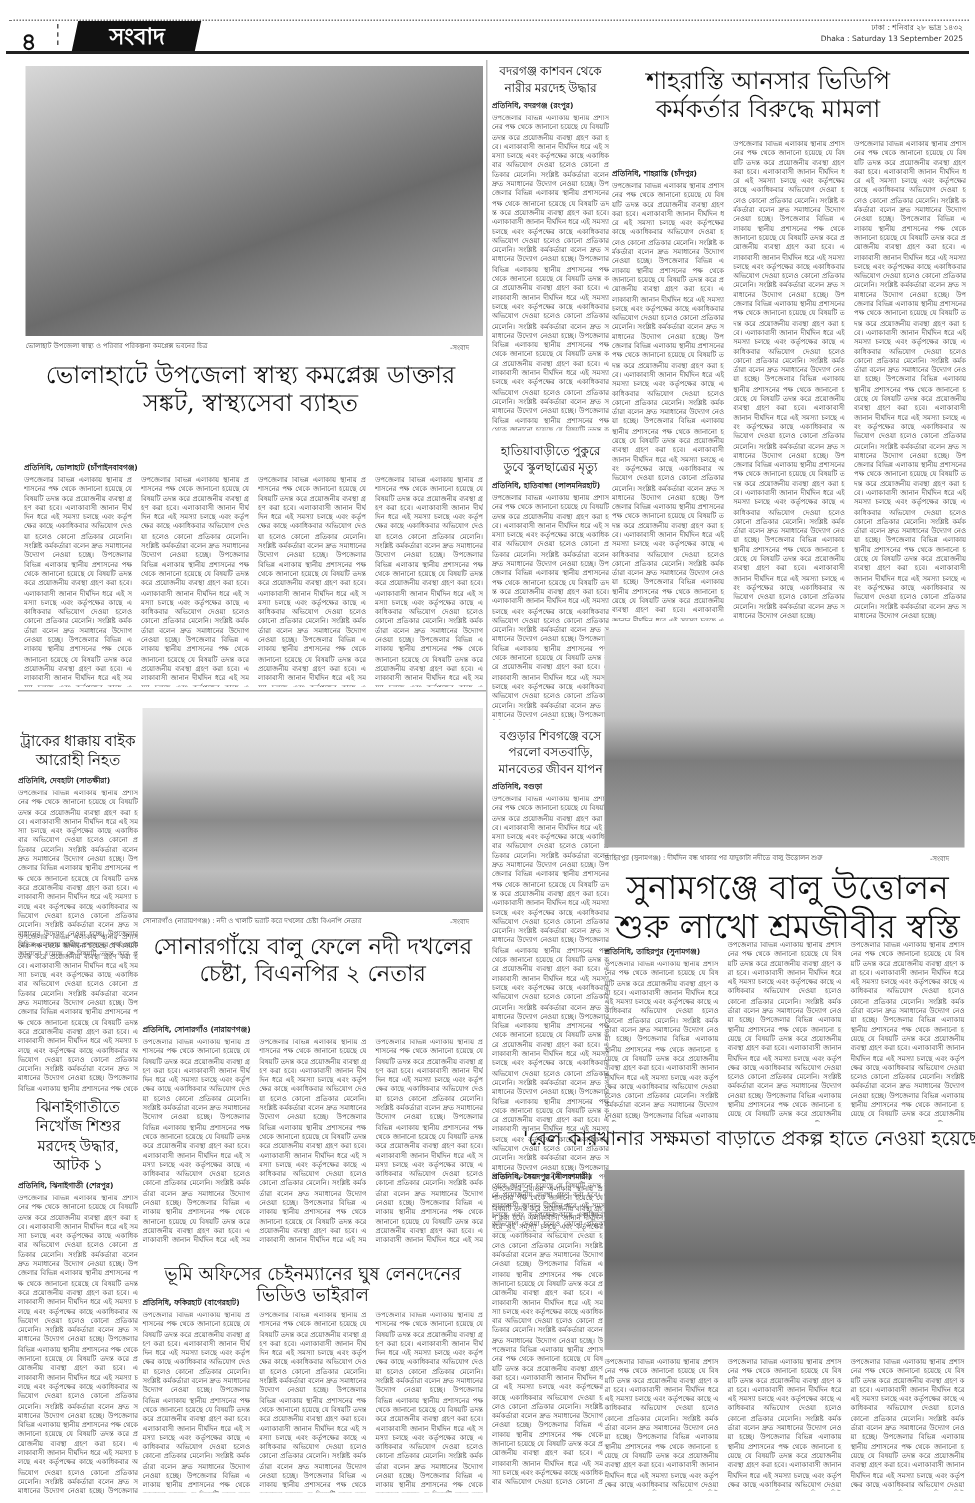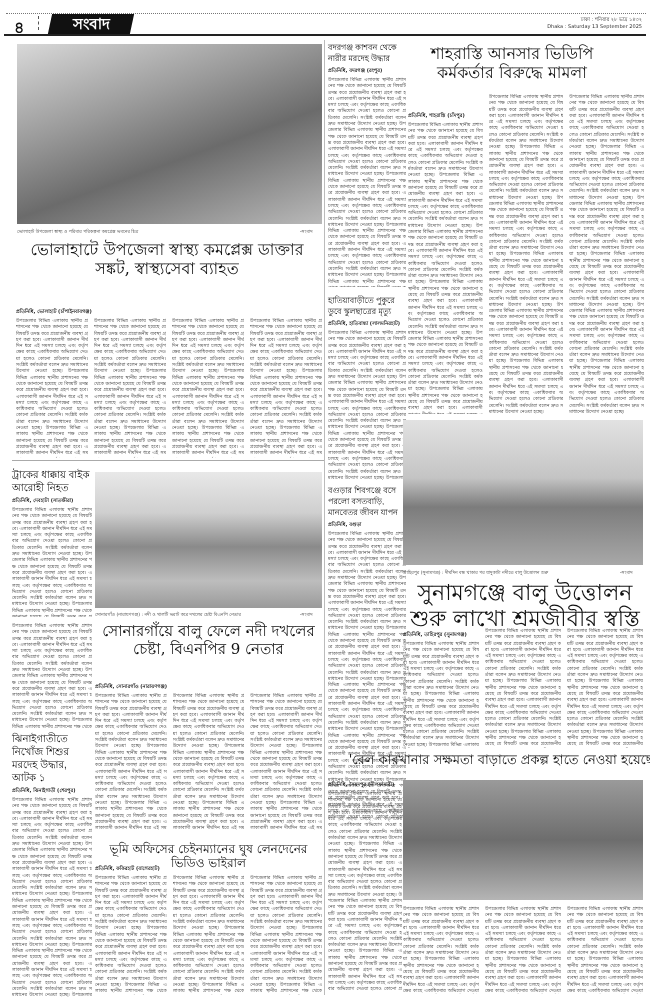--- a/index.html
+++ b/index.html
@@ -12,21 +12,21 @@
   .mast span{display:inline-block;transform:skewX(12deg)}
   .date{right:8px;top:16px;text-align:right;font-size:5px;line-height:7px;color:#333}
   .hrule{left:4px;right:4px;top:34px;border-top:2px solid #222}
   .photo{background:linear-gradient(160deg,#d8d8d8 0%,#9a9a9a 35%,#6b6b6b 60%,#b9b9b9 100%)}
   .photo2{background:linear-gradient(180deg,#e8e8e8 0%,#cfcfcf 30%,#8a8a8a 55%,#bdbdbd 80%,#9a9a9a 100%)}
   .photo3{background:linear-gradient(180deg,#e2e2e2 0%,#c4c4c4 40%,#7c7c7c 60%,#a8a8a8 100%)}
   .photo4{background:linear-gradient(180deg,#9a9a9a 0%,#6d6d6d 50%,#b5b5b5 100%)}
   .cap{font-size:4.5px;color:#444;line-height:6px}
   .credit{font-size:4.5px;color:#444}
   .hl{font-family:"DejaVu Serif",serif;text-align:center;color:#111;line-height:1.2}
-  .side-hl{font-family:Liberation Sans, sans-serif;text-align:left;font-size:10px;line-height:13px}
+  .side-hl{font-family:Liberation Serif, serif;text-align:center;font-size:10px;line-height:13px}
   .byline{font-size:5px;font-weight:bold;color:#222;margin:3px 0 2px}
   .body{font-size:4.6px;line-height:6.3px;color:#333;text-align:justify;overflow:hidden;word-break:break-all}
   .cols{display:flex;gap:6px}
   .cols .body{flex:1}
   .vline{border-left:1px solid #bbb}
   .hsep{border-top:1px solid #aaa}
 </style>
 </head>
 <body>
 
@@ -48,37 +48,37 @@
   <div class="byline">প্রতিনিধি, ভোলাহাট (চাঁপাইনবাবগঞ্জ)</div>
   <div class="cols" style="height:140px">
     <div class="body filler">উপজেলার বিভিন্ন এলাকায় স্থানীয় প্রশাসনের পক্ষ থেকে জানানো হয়েছে যে বিষয়টি তদন্ত করে প্রয়োজনীয় ব্যবস্থা গ্রহণ করা হবে। এলাকাবাসী জানান দীর্ঘদিন ধরে এই সমস্যা চলছে এবং কর্তৃপক্ষের কাছে একাধিকবার অভিযোগ দেওয়া হলেও কোনো প্রতিকার মেলেনি। সংশ্লিষ্ট কর্মকর্তারা বলেন দ্রুত সমাধানের উদ্যোগ নেওয়া হচ্ছে। উপজেলার বিভিন্ন এলাকায় স্থানীয় প্রশাসনের পক্ষ থেকে জানানো হয়েছে যে বিষয়টি তদন্ত করে প্রয়োজনীয় ব্যবস্থা গ্রহণ করা হবে। এলাকাবাসী জানান দীর্ঘদিন ধরে এই সমস্যা চলছে এবং কর্তৃপক্ষের কাছে একাধিকবার অভিযোগ দেওয়া হলেও কোনো প্রতিকার মেলেনি। সংশ্লিষ্ট কর্মকর্তারা বলেন দ্রুত সমাধানের উদ্যোগ নেওয়া হচ্ছে। উপজেলার বিভিন্ন এলাকায় স্থানীয় প্রশাসনের পক্ষ থেকে জানানো হয়েছে যে বিষয়টি তদন্ত করে প্রয়োজনীয় ব্যবস্থা গ্রহণ করা হবে। এলাকাবাসী জানান দীর্ঘদিন ধরে এই সমস্যা চলছে এবং কর্তৃপক্ষের কাছে একাধিকবার অভিযোগ দেওয়া হলেও কোনো প্রতিকার মেলেনি। সংশ্লিষ্ট কর্মকর্তারা বলেন দ্রুত সমাধানের উদ্যোগ নেওয়া হচ্ছে। উপজেলার বিভিন্ন এলাকায় স্থানীয় প্রশাসনের পক্ষ থেকে জানানো হয়েছে যে বিষয়টি তদন্ত করে প্রয়োজনীয় ব্যবস্থা গ্রহণ করা হবে। এলাকাবাসী জানান দীর্ঘদিন ধরে এই সমস্যা চলছে এবং কর্তৃপক্ষের কাছে একাধিকবার অভিযোগ দেওয়া হলেও কোনো প্রতিকার মেলেনি। সংশ্লিষ্ট কর্মকর্তারা বলেন দ্রুত সমাধানের উদ্যোগ নেওয়া হচ্ছে। উপজেলার বিভিন্ন এলাকায় স্থানীয় প্রশাসনের পক্ষ থেকে জানানো হয়েছে যে বিষয়টি তদন্ত করে প্রয়োজনীয় ব্যবস্থা গ্রহণ করা হবে। এলাকাবাসী জানান দীর্ঘদিন ধরে এই সমস্যা চলছে এবং কর্তৃপক্ষের কাছে একাধিকবার অভিযোগ দেওয়া হলেও কোনো প্রতিকার মেলেনি। সংশ্লিষ্ট কর্মকর্তারা বলেন দ্রুত সমাধানের উদ্যোগ নেওয়া হচ্ছে। উপজেলার বিভিন্ন এলাকায় স্থানীয় প্রশাসনের পক্ষ থেকে জানানো হয়েছে যে বিষয়টি তদন্ত করে প্রয়োজনীয় ব্যবস্থা গ্রহণ করা হবে। এলাকাবাসী জানান দীর্ঘদিন ধরে এই সমস্যা চলছে এবং কর্তৃপক্ষের কাছে একাধিকবার অভিযোগ দেওয়া হলেও কোনো প্রতিকার মেলেনি। সংশ্লিষ্ট কর্মকর্তারা বলেন দ্রুত সমাধানের উদ্যোগ নেওয়া হচ্ছে। </div>
     <div class="body filler">উপজেলার বিভিন্ন এলাকায় স্থানীয় প্রশাসনের পক্ষ থেকে জানানো হয়েছে যে বিষয়টি তদন্ত করে প্রয়োজনীয় ব্যবস্থা গ্রহণ করা হবে। এলাকাবাসী জানান দীর্ঘদিন ধরে এই সমস্যা চলছে এবং কর্তৃপক্ষের কাছে একাধিকবার অভিযোগ দেওয়া হলেও কোনো প্রতিকার মেলেনি। সংশ্লিষ্ট কর্মকর্তারা বলেন দ্রুত সমাধানের উদ্যোগ নেওয়া হচ্ছে। উপজেলার বিভিন্ন এলাকায় স্থানীয় প্রশাসনের পক্ষ থেকে জানানো হয়েছে যে বিষয়টি তদন্ত করে প্রয়োজনীয় ব্যবস্থা গ্রহণ করা হবে। এলাকাবাসী জানান দীর্ঘদিন ধরে এই সমস্যা চলছে এবং কর্তৃপক্ষের কাছে একাধিকবার অভিযোগ দেওয়া হলেও কোনো প্রতিকার মেলেনি। সংশ্লিষ্ট কর্মকর্তারা বলেন দ্রুত সমাধানের উদ্যোগ নেওয়া হচ্ছে। উপজেলার বিভিন্ন এলাকায় স্থানীয় প্রশাসনের পক্ষ থেকে জানানো হয়েছে যে বিষয়টি তদন্ত করে প্রয়োজনীয় ব্যবস্থা গ্রহণ করা হবে। এলাকাবাসী জানান দীর্ঘদিন ধরে এই সমস্যা চলছে এবং কর্তৃপক্ষের কাছে একাধিকবার অভিযোগ দেওয়া হলেও কোনো প্রতিকার মেলেনি। সংশ্লিষ্ট কর্মকর্তারা বলেন দ্রুত সমাধানের উদ্যোগ নেওয়া হচ্ছে। উপজেলার বিভিন্ন এলাকায় স্থানীয় প্রশাসনের পক্ষ থেকে জানানো হয়েছে যে বিষয়টি তদন্ত করে প্রয়োজনীয় ব্যবস্থা গ্রহণ করা হবে। এলাকাবাসী জানান দীর্ঘদিন ধরে এই সমস্যা চলছে এবং কর্তৃপক্ষের কাছে একাধিকবার অভিযোগ দেওয়া হলেও কোনো প্রতিকার মেলেনি। সংশ্লিষ্ট কর্মকর্তারা বলেন দ্রুত সমাধানের উদ্যোগ নেওয়া হচ্ছে। উপজেলার বিভিন্ন এলাকায় স্থানীয় প্রশাসনের পক্ষ থেকে জানানো হয়েছে যে বিষয়টি তদন্ত করে প্রয়োজনীয় ব্যবস্থা গ্রহণ করা হবে। এলাকাবাসী জানান দীর্ঘদিন ধরে এই সমস্যা চলছে এবং কর্তৃপক্ষের কাছে একাধিকবার অভিযোগ দেওয়া হলেও কোনো প্রতিকার মেলেনি। সংশ্লিষ্ট কর্মকর্তারা বলেন দ্রুত সমাধানের উদ্যোগ নেওয়া হচ্ছে। উপজেলার বিভিন্ন এলাকায় স্থানীয় প্রশাসনের পক্ষ থেকে জানানো হয়েছে যে বিষয়টি তদন্ত করে প্রয়োজনীয় ব্যবস্থা গ্রহণ করা হবে। এলাকাবাসী জানান দীর্ঘদিন ধরে এই সমস্যা চলছে এবং কর্তৃপক্ষের কাছে একাধিকবার অভিযোগ দেওয়া হলেও কোনো প্রতিকার মেলেনি। সংশ্লিষ্ট কর্মকর্তারা বলেন দ্রুত সমাধানের উদ্যোগ নেওয়া হচ্ছে। </div>
     <div class="body filler">উপজেলার বিভিন্ন এলাকায় স্থানীয় প্রশাসনের পক্ষ থেকে জানানো হয়েছে যে বিষয়টি তদন্ত করে প্রয়োজনীয় ব্যবস্থা গ্রহণ করা হবে। এলাকাবাসী জানান দীর্ঘদিন ধরে এই সমস্যা চলছে এবং কর্তৃপক্ষের কাছে একাধিকবার অভিযোগ দেওয়া হলেও কোনো প্রতিকার মেলেনি। সংশ্লিষ্ট কর্মকর্তারা বলেন দ্রুত সমাধানের উদ্যোগ নেওয়া হচ্ছে। উপজেলার বিভিন্ন এলাকায় স্থানীয় প্রশাসনের পক্ষ থেকে জানানো হয়েছে যে বিষয়টি তদন্ত করে প্রয়োজনীয় ব্যবস্থা গ্রহণ করা হবে। এলাকাবাসী জানান দীর্ঘদিন ধরে এই সমস্যা চলছে এবং কর্তৃপক্ষের কাছে একাধিকবার অভিযোগ দেওয়া হলেও কোনো প্রতিকার মেলেনি। সংশ্লিষ্ট কর্মকর্তারা বলেন দ্রুত সমাধানের উদ্যোগ নেওয়া হচ্ছে। উপজেলার বিভিন্ন এলাকায় স্থানীয় প্রশাসনের পক্ষ থেকে জানানো হয়েছে যে বিষয়টি তদন্ত করে প্রয়োজনীয় ব্যবস্থা গ্রহণ করা হবে। এলাকাবাসী জানান দীর্ঘদিন ধরে এই সমস্যা চলছে এবং কর্তৃপক্ষের কাছে একাধিকবার অভিযোগ দেওয়া হলেও কোনো প্রতিকার মেলেনি। সংশ্লিষ্ট কর্মকর্তারা বলেন দ্রুত সমাধানের উদ্যোগ নেওয়া হচ্ছে। উপজেলার বিভিন্ন এলাকায় স্থানীয় প্রশাসনের পক্ষ থেকে জানানো হয়েছে যে বিষয়টি তদন্ত করে প্রয়োজনীয় ব্যবস্থা গ্রহণ করা হবে। এলাকাবাসী জানান দীর্ঘদিন ধরে এই সমস্যা চলছে এবং কর্তৃপক্ষের কাছে একাধিকবার অভিযোগ দেওয়া হলেও কোনো প্রতিকার মেলেনি। সংশ্লিষ্ট কর্মকর্তারা বলেন দ্রুত সমাধানের উদ্যোগ নেওয়া হচ্ছে। উপজেলার বিভিন্ন এলাকায় স্থানীয় প্রশাসনের পক্ষ থেকে জানানো হয়েছে যে বিষয়টি তদন্ত করে প্রয়োজনীয় ব্যবস্থা গ্রহণ করা হবে। এলাকাবাসী জানান দীর্ঘদিন ধরে এই সমস্যা চলছে এবং কর্তৃপক্ষের কাছে একাধিকবার অভিযোগ দেওয়া হলেও কোনো প্রতিকার মেলেনি। সংশ্লিষ্ট কর্মকর্তারা বলেন দ্রুত সমাধানের উদ্যোগ নেওয়া হচ্ছে। উপজেলার বিভিন্ন এলাকায় স্থানীয় প্রশাসনের পক্ষ থেকে জানানো হয়েছে যে বিষয়টি তদন্ত করে প্রয়োজনীয় ব্যবস্থা গ্রহণ করা হবে। এলাকাবাসী জানান দীর্ঘদিন ধরে এই সমস্যা চলছে এবং কর্তৃপক্ষের কাছে একাধিকবার অভিযোগ দেওয়া হলেও কোনো প্রতিকার মেলেনি। সংশ্লিষ্ট কর্মকর্তারা বলেন দ্রুত সমাধানের উদ্যোগ নেওয়া হচ্ছে। </div>
     <div class="body filler">উপজেলার বিভিন্ন এলাকায় স্থানীয় প্রশাসনের পক্ষ থেকে জানানো হয়েছে যে বিষয়টি তদন্ত করে প্রয়োজনীয় ব্যবস্থা গ্রহণ করা হবে। এলাকাবাসী জানান দীর্ঘদিন ধরে এই সমস্যা চলছে এবং কর্তৃপক্ষের কাছে একাধিকবার অভিযোগ দেওয়া হলেও কোনো প্রতিকার মেলেনি। সংশ্লিষ্ট কর্মকর্তারা বলেন দ্রুত সমাধানের উদ্যোগ নেওয়া হচ্ছে। উপজেলার বিভিন্ন এলাকায় স্থানীয় প্রশাসনের পক্ষ থেকে জানানো হয়েছে যে বিষয়টি তদন্ত করে প্রয়োজনীয় ব্যবস্থা গ্রহণ করা হবে। এলাকাবাসী জানান দীর্ঘদিন ধরে এই সমস্যা চলছে এবং কর্তৃপক্ষের কাছে একাধিকবার অভিযোগ দেওয়া হলেও কোনো প্রতিকার মেলেনি। সংশ্লিষ্ট কর্মকর্তারা বলেন দ্রুত সমাধানের উদ্যোগ নেওয়া হচ্ছে। উপজেলার বিভিন্ন এলাকায় স্থানীয় প্রশাসনের পক্ষ থেকে জানানো হয়েছে যে বিষয়টি তদন্ত করে প্রয়োজনীয় ব্যবস্থা গ্রহণ করা হবে। এলাকাবাসী জানান দীর্ঘদিন ধরে এই সমস্যা চলছে এবং কর্তৃপক্ষের কাছে একাধিকবার অভিযোগ দেওয়া হলেও কোনো প্রতিকার মেলেনি। সংশ্লিষ্ট কর্মকর্তারা বলেন দ্রুত সমাধানের উদ্যোগ নেওয়া হচ্ছে। উপজেলার বিভিন্ন এলাকায় স্থানীয় প্রশাসনের পক্ষ থেকে জানানো হয়েছে যে বিষয়টি তদন্ত করে প্রয়োজনীয় ব্যবস্থা গ্রহণ করা হবে। এলাকাবাসী জানান দীর্ঘদিন ধরে এই সমস্যা চলছে এবং কর্তৃপক্ষের কাছে একাধিকবার অভিযোগ দেওয়া হলেও কোনো প্রতিকার মেলেনি। সংশ্লিষ্ট কর্মকর্তারা বলেন দ্রুত সমাধানের উদ্যোগ নেওয়া হচ্ছে। উপজেলার বিভিন্ন এলাকায় স্থানীয় প্রশাসনের পক্ষ থেকে জানানো হয়েছে যে বিষয়টি তদন্ত করে প্রয়োজনীয় ব্যবস্থা গ্রহণ করা হবে। এলাকাবাসী জানান দীর্ঘদিন ধরে এই সমস্যা চলছে এবং কর্তৃপক্ষের কাছে একাধিকবার অভিযোগ দেওয়া হলেও কোনো প্রতিকার মেলেনি। সংশ্লিষ্ট কর্মকর্তারা বলেন দ্রুত সমাধানের উদ্যোগ নেওয়া হচ্ছে। উপজেলার বিভিন্ন এলাকায় স্থানীয় প্রশাসনের পক্ষ থেকে জানানো হয়েছে যে বিষয়টি তদন্ত করে প্রয়োজনীয় ব্যবস্থা গ্রহণ করা হবে। এলাকাবাসী জানান দীর্ঘদিন ধরে এই সমস্যা চলছে এবং কর্তৃপক্ষের কাছে একাধিকবার অভিযোগ দেওয়া হলেও কোনো প্রতিকার মেলেনি। সংশ্লিষ্ট কর্মকর্তারা বলেন দ্রুত সমাধানের উদ্যোগ নেওয়া হচ্ছে। </div>
   </div>
 </div>
 <div class="abs hsep" style="left:12px;top:460px;width:312px"></div>
 
-<div class="abs" style="left:12px;top:468px;width:80px;height:155px">
+<div class="abs" style="left:12px;top:488px;width:80px;height:155px">
   <div class="side-hl">ট্রাকের ধাক্কায় বাইক আরোহী নিহত</div>
   <div class="byline">প্রতিনিধি, দেবহাটা (সাতক্ষীরা)</div>
   <div class="body filler" style="height:110px">উপজেলার বিভিন্ন এলাকায় স্থানীয় প্রশাসনের পক্ষ থেকে জানানো হয়েছে যে বিষয়টি তদন্ত করে প্রয়োজনীয় ব্যবস্থা গ্রহণ করা হবে। এলাকাবাসী জানান দীর্ঘদিন ধরে এই সমস্যা চলছে এবং কর্তৃপক্ষের কাছে একাধিকবার অভিযোগ দেওয়া হলেও কোনো প্রতিকার মেলেনি। সংশ্লিষ্ট কর্মকর্তারা বলেন দ্রুত সমাধানের উদ্যোগ নেওয়া হচ্ছে। উপজেলার বিভিন্ন এলাকায় স্থানীয় প্রশাসনের পক্ষ থেকে জানানো হয়েছে যে বিষয়টি তদন্ত করে প্রয়োজনীয় ব্যবস্থা গ্রহণ করা হবে। এলাকাবাসী জানান দীর্ঘদিন ধরে এই সমস্যা চলছে এবং কর্তৃপক্ষের কাছে একাধিকবার অভিযোগ দেওয়া হলেও কোনো প্রতিকার মেলেনি। সংশ্লিষ্ট কর্মকর্তারা বলেন দ্রুত সমাধানের উদ্যোগ নেওয়া হচ্ছে। উপজেলার বিভিন্ন এলাকায় স্থানীয় প্রশাসনের পক্ষ থেকে জানানো হয়েছে যে বিষয়টি তদন্ত করে প্রয়োজনীয় ব্যবস্থা গ্রহণ করা হবে। এলাকাবাসী জানান দীর্ঘদিন ধরে এই সমস্যা চলছে এবং কর্তৃপক্ষের কাছে একাধিকবার অভিযোগ দেওয়া হলেও কোনো প্রতিকার মেলেনি। সংশ্লিষ্ট কর্মকর্তারা বলেন দ্রুত সমাধানের উদ্যোগ নেওয়া হচ্ছে। উপজেলার বিভিন্ন এলাকায় স্থানীয় প্রশাসনের পক্ষ থেকে জানানো হয়েছে যে বিষয়টি তদন্ত করে প্রয়োজনীয় ব্যবস্থা গ্রহণ করা হবে। এলাকাবাসী জানান দীর্ঘদিন ধরে এই সমস্যা চলছে এবং কর্তৃপক্ষের কাছে একাধিকবার অভিযোগ দেওয়া হলেও কোনো প্রতিকার মেলেনি। সংশ্লিষ্ট কর্মকর্তারা বলেন দ্রুত সমাধানের উদ্যোগ নেওয়া হচ্ছে। উপজেলার বিভিন্ন এলাকায় স্থানীয় প্রশাসনের পক্ষ থেকে জানানো হয়েছে যে বিষয়টি তদন্ত করে প্রয়োজনীয় ব্যবস্থা গ্রহণ করা হবে। এলাকাবাসী জানান দীর্ঘদিন ধরে এই সমস্যা চলছে এবং কর্তৃপক্ষের কাছে একাধিকবার অভিযোগ দেওয়া হলেও কোনো প্রতিকার মেলেনি। সংশ্লিষ্ট কর্মকর্তারা বলেন দ্রুত সমাধানের উদ্যোগ নেওয়া হচ্ছে। উপজেলার বিভিন্ন এলাকায় স্থানীয় প্রশাসনের পক্ষ থেকে জানানো হয়েছে যে বিষয়টি তদন্ত করে প্রয়োজনীয় ব্যবস্থা গ্রহণ করা হবে। এলাকাবাসী জানান দীর্ঘদিন ধরে এই সমস্যা চলছে এবং কর্তৃপক্ষের কাছে একাধিকবার অভিযোগ দেওয়া হলেও কোনো প্রতিকার মেলেনি। সংশ্লিষ্ট কর্মকর্তারা বলেন দ্রুত সমাধানের উদ্যোগ নেওয়া হচ্ছে। </div>
 </div>
 
 <div class="abs" style="left:12px;top:732px;width:80px;height:262px">
   <div class="side-hl">ঝিনাইগাতীতে নিখোঁজ শিশুর মরদেহ উদ্ধার, আটক ১</div>
   <div class="byline">প্রতিনিধি, ঝিনাইগাতী (শেরপুর)</div>
   <div class="body filler" style="height:200px">উপজেলার বিভিন্ন এলাকায় স্থানীয় প্রশাসনের পক্ষ থেকে জানানো হয়েছে যে বিষয়টি তদন্ত করে প্রয়োজনীয় ব্যবস্থা গ্রহণ করা হবে। এলাকাবাসী জানান দীর্ঘদিন ধরে এই সমস্যা চলছে এবং কর্তৃপক্ষের কাছে একাধিকবার অভিযোগ দেওয়া হলেও কোনো প্রতিকার মেলেনি। সংশ্লিষ্ট কর্মকর্তারা বলেন দ্রুত সমাধানের উদ্যোগ নেওয়া হচ্ছে। উপজেলার বিভিন্ন এলাকায় স্থানীয় প্রশাসনের পক্ষ থেকে জানানো হয়েছে যে বিষয়টি তদন্ত করে প্রয়োজনীয় ব্যবস্থা গ্রহণ করা হবে। এলাকাবাসী জানান দীর্ঘদিন ধরে এই সমস্যা চলছে এবং কর্তৃপক্ষের কাছে একাধিকবার অভিযোগ দেওয়া হলেও কোনো প্রতিকার মেলেনি। সংশ্লিষ্ট কর্মকর্তারা বলেন দ্রুত সমাধানের উদ্যোগ নেওয়া হচ্ছে। উপজেলার বিভিন্ন এলাকায় স্থানীয় প্রশাসনের পক্ষ থেকে জানানো হয়েছে যে বিষয়টি তদন্ত করে প্রয়োজনীয় ব্যবস্থা গ্রহণ করা হবে। এলাকাবাসী জানান দীর্ঘদিন ধরে এই সমস্যা চলছে এবং কর্তৃপক্ষের কাছে একাধিকবার অভিযোগ দেওয়া হলেও কোনো প্রতিকার মেলেনি। সংশ্লিষ্ট কর্মকর্তারা বলেন দ্রুত সমাধানের উদ্যোগ নেওয়া হচ্ছে। উপজেলার বিভিন্ন এলাকায় স্থানীয় প্রশাসনের পক্ষ থেকে জানানো হয়েছে যে বিষয়টি তদন্ত করে প্রয়োজনীয় ব্যবস্থা গ্রহণ করা হবে। এলাকাবাসী জানান দীর্ঘদিন ধরে এই সমস্যা চলছে এবং কর্তৃপক্ষের কাছে একাধিকবার অভিযোগ দেওয়া হলেও কোনো প্রতিকার মেলেনি। সংশ্লিষ্ট কর্মকর্তারা বলেন দ্রুত সমাধানের উদ্যোগ নেওয়া হচ্ছে। উপজেলার বিভিন্ন এলাকায় স্থানীয় প্রশাসনের পক্ষ থেকে জানানো হয়েছে যে বিষয়টি তদন্ত করে প্রয়োজনীয় ব্যবস্থা গ্রহণ করা হবে। এলাকাবাসী জানান দীর্ঘদিন ধরে এই সমস্যা চলছে এবং কর্তৃপক্ষের কাছে একাধিকবার অভিযোগ দেওয়া হলেও কোনো প্রতিকার মেলেনি। সংশ্লিষ্ট কর্মকর্তারা বলেন দ্রুত সমাধানের উদ্যোগ নেওয়া হচ্ছে। উপজেলার বিভিন্ন এলাকায় স্থানীয় প্রশাসনের পক্ষ থেকে জানানো হয়েছে যে বিষয়টি তদন্ত করে প্রয়োজনীয় ব্যবস্থা গ্রহণ করা হবে। এলাকাবাসী জানান দীর্ঘদিন ধরে এই সমস্যা চলছে এবং কর্তৃপক্ষের কাছে একাধিকবার অভিযোগ দেওয়া হলেও কোনো প্রতিকার মেলেনি। সংশ্লিষ্ট কর্মকর্তারা বলেন দ্রুত সমাধানের উদ্যোগ নেওয়া হচ্ছে। </div>
 </div>
 <div class="abs body filler" style="left:12px;top:623px;width:80px;height:105px">উপজেলার বিভিন্ন এলাকায় স্থানীয় প্রশাসনের পক্ষ থেকে জানানো হয়েছে যে বিষয়টি তদন্ত করে প্রয়োজনীয় ব্যবস্থা গ্রহণ করা হবে। এলাকাবাসী জানান দীর্ঘদিন ধরে এই সমস্যা চলছে এবং কর্তৃপক্ষের কাছে একাধিকবার অভিযোগ দেওয়া হলেও কোনো প্রতিকার মেলেনি। সংশ্লিষ্ট কর্মকর্তারা বলেন দ্রুত সমাধানের উদ্যোগ নেওয়া হচ্ছে। উপজেলার বিভিন্ন এলাকায় স্থানীয় প্রশাসনের পক্ষ থেকে জানানো হয়েছে যে বিষয়টি তদন্ত করে প্রয়োজনীয় ব্যবস্থা গ্রহণ করা হবে। এলাকাবাসী জানান দীর্ঘদিন ধরে এই সমস্যা চলছে এবং কর্তৃপক্ষের কাছে একাধিকবার অভিযোগ দেওয়া হলেও কোনো প্রতিকার মেলেনি। সংশ্লিষ্ট কর্মকর্তারা বলেন দ্রুত সমাধানের উদ্যোগ নেওয়া হচ্ছে। উপজেলার বিভিন্ন এলাকায় স্থানীয় প্রশাসনের পক্ষ থেকে জানানো হয়েছে যে বিষয়টি তদন্ত করে প্রয়োজনীয় ব্যবস্থা গ্রহণ করা হবে। এলাকাবাসী জানান দীর্ঘদিন ধরে এই সমস্যা চলছে এবং কর্তৃপক্ষের কাছে একাধিকবার অভিযোগ দেওয়া হলেও কোনো প্রতিকার মেলেনি। সংশ্লিষ্ট কর্মকর্তারা বলেন দ্রুত সমাধানের উদ্যোগ নেওয়া হচ্ছে। উপজেলার বিভিন্ন এলাকায় স্থানীয় প্রশাসনের পক্ষ থেকে জানানো হয়েছে যে বিষয়টি তদন্ত করে প্রয়োজনীয় ব্যবস্থা গ্রহণ করা হবে। এলাকাবাসী জানান দীর্ঘদিন ধরে এই সমস্যা চলছে এবং কর্তৃপক্ষের কাছে একাধিকবার অভিযোগ দেওয়া হলেও কোনো প্রতিকার মেলেনি। সংশ্লিষ্ট কর্মকর্তারা বলেন দ্রুত সমাধানের উদ্যোগ নেওয়া হচ্ছে। উপজেলার বিভিন্ন এলাকায় স্থানীয় প্রশাসনের পক্ষ থেকে জানানো হয়েছে যে বিষয়টি তদন্ত করে প্রয়োজনীয় ব্যবস্থা গ্রহণ করা হবে। এলাকাবাসী জানান দীর্ঘদিন ধরে এই সমস্যা চলছে এবং কর্তৃপক্ষের কাছে একাধিকবার অভিযোগ দেওয়া হলেও কোনো প্রতিকার মেলেনি। সংশ্লিষ্ট কর্মকর্তারা বলেন দ্রুত সমাধানের উদ্যোগ নেওয়া হচ্ছে। উপজেলার বিভিন্ন এলাকায় স্থানীয় প্রশাসনের পক্ষ থেকে জানানো হয়েছে যে বিষয়টি তদন্ত করে প্রয়োজনীয় ব্যবস্থা গ্রহণ করা হবে। এলাকাবাসী জানান দীর্ঘদিন ধরে এই সমস্যা চলছে এবং কর্তৃপক্ষের কাছে একাধিকবার অভিযোগ দেওয়া হলেও কোনো প্রতিকার মেলেনি। সংশ্লিষ্ট কর্মকর্তারা বলেন দ্রুত সমাধানের উদ্যোগ নেওয়া হচ্ছে। </div>
 
 <div class="abs photo2" style="left:95px;top:472px;width:227px;height:136px"></div>
 <div class="abs cap" style="left:95px;top:612px;width:200px">সোনারগাঁও (নারায়ণগঞ্জ) : নদী ও খালটি ভরাট করে দখলের চেষ্টা বিএনপি নেতার</div>
 <div class="abs credit" style="left:300px;top:612px">-সংবাদ</div>
-<div class="abs hl" style="left:95px;top:622px;width:227px;font-size:15px">সোনারগাঁয়ে বালু ফেলে নদী দখলের চেষ্টা, বিএনপির 9 নেতার</div>
+<div class="abs hl" style="left:95px;top:622px;width:227px;font-size:15px">সোনারগাঁয়ে বালু ফেলে নদী দখলের চেষ্টা, বিএনপির ২ নেতার</div>
 <div class="abs" style="left:95px;top:680px;width:227px;height:150px">
   <div class="byline">প্রতিনিধি, সোনারগাঁও (নারায়ণগঞ্জ)</div>
   <div class="cols" style="height:138px">
     <div class="body filler">উপজেলার বিভিন্ন এলাকায় স্থানীয় প্রশাসনের পক্ষ থেকে জানানো হয়েছে যে বিষয়টি তদন্ত করে প্রয়োজনীয় ব্যবস্থা গ্রহণ করা হবে। এলাকাবাসী জানান দীর্ঘদিন ধরে এই সমস্যা চলছে এবং কর্তৃপক্ষের কাছে একাধিকবার অভিযোগ দেওয়া হলেও কোনো প্রতিকার মেলেনি। সংশ্লিষ্ট কর্মকর্তারা বলেন দ্রুত সমাধানের উদ্যোগ নেওয়া হচ্ছে। উপজেলার বিভিন্ন এলাকায় স্থানীয় প্রশাসনের পক্ষ থেকে জানানো হয়েছে যে বিষয়টি তদন্ত করে প্রয়োজনীয় ব্যবস্থা গ্রহণ করা হবে। এলাকাবাসী জানান দীর্ঘদিন ধরে এই সমস্যা চলছে এবং কর্তৃপক্ষের কাছে একাধিকবার অভিযোগ দেওয়া হলেও কোনো প্রতিকার মেলেনি। সংশ্লিষ্ট কর্মকর্তারা বলেন দ্রুত সমাধানের উদ্যোগ নেওয়া হচ্ছে। উপজেলার বিভিন্ন এলাকায় স্থানীয় প্রশাসনের পক্ষ থেকে জানানো হয়েছে যে বিষয়টি তদন্ত করে প্রয়োজনীয় ব্যবস্থা গ্রহণ করা হবে। এলাকাবাসী জানান দীর্ঘদিন ধরে এই সমস্যা চলছে এবং কর্তৃপক্ষের কাছে একাধিকবার অভিযোগ দেওয়া হলেও কোনো প্রতিকার মেলেনি। সংশ্লিষ্ট কর্মকর্তারা বলেন দ্রুত সমাধানের উদ্যোগ নেওয়া হচ্ছে। উপজেলার বিভিন্ন এলাকায় স্থানীয় প্রশাসনের পক্ষ থেকে জানানো হয়েছে যে বিষয়টি তদন্ত করে প্রয়োজনীয় ব্যবস্থা গ্রহণ করা হবে। এলাকাবাসী জানান দীর্ঘদিন ধরে এই সমস্যা চলছে এবং কর্তৃপক্ষের কাছে একাধিকবার অভিযোগ দেওয়া হলেও কোনো প্রতিকার মেলেনি। সংশ্লিষ্ট কর্মকর্তারা বলেন দ্রুত সমাধানের উদ্যোগ নেওয়া হচ্ছে। উপজেলার বিভিন্ন এলাকায় স্থানীয় প্রশাসনের পক্ষ থেকে জানানো হয়েছে যে বিষয়টি তদন্ত করে প্রয়োজনীয় ব্যবস্থা গ্রহণ করা হবে। এলাকাবাসী জানান দীর্ঘদিন ধরে এই সমস্যা চলছে এবং কর্তৃপক্ষের কাছে একাধিকবার অভিযোগ দেওয়া হলেও কোনো প্রতিকার মেলেনি। সংশ্লিষ্ট কর্মকর্তারা বলেন দ্রুত সমাধানের উদ্যোগ নেওয়া হচ্ছে। উপজেলার বিভিন্ন এলাকায় স্থানীয় প্রশাসনের পক্ষ থেকে জানানো হয়েছে যে বিষয়টি তদন্ত করে প্রয়োজনীয় ব্যবস্থা গ্রহণ করা হবে। এলাকাবাসী জানান দীর্ঘদিন ধরে এই সমস্যা চলছে এবং কর্তৃপক্ষের কাছে একাধিকবার অভিযোগ দেওয়া হলেও কোনো প্রতিকার মেলেনি। সংশ্লিষ্ট কর্মকর্তারা বলেন দ্রুত সমাধানের উদ্যোগ নেওয়া হচ্ছে। </div>
     <div class="body filler">উপজেলার বিভিন্ন এলাকায় স্থানীয় প্রশাসনের পক্ষ থেকে জানানো হয়েছে যে বিষয়টি তদন্ত করে প্রয়োজনীয় ব্যবস্থা গ্রহণ করা হবে। এলাকাবাসী জানান দীর্ঘদিন ধরে এই সমস্যা চলছে এবং কর্তৃপক্ষের কাছে একাধিকবার অভিযোগ দেওয়া হলেও কোনো প্রতিকার মেলেনি। সংশ্লিষ্ট কর্মকর্তারা বলেন দ্রুত সমাধানের উদ্যোগ নেওয়া হচ্ছে। উপজেলার বিভিন্ন এলাকায় স্থানীয় প্রশাসনের পক্ষ থেকে জানানো হয়েছে যে বিষয়টি তদন্ত করে প্রয়োজনীয় ব্যবস্থা গ্রহণ করা হবে। এলাকাবাসী জানান দীর্ঘদিন ধরে এই সমস্যা চলছে এবং কর্তৃপক্ষের কাছে একাধিকবার অভিযোগ দেওয়া হলেও কোনো প্রতিকার মেলেনি। সংশ্লিষ্ট কর্মকর্তারা বলেন দ্রুত সমাধানের উদ্যোগ নেওয়া হচ্ছে। উপজেলার বিভিন্ন এলাকায় স্থানীয় প্রশাসনের পক্ষ থেকে জানানো হয়েছে যে বিষয়টি তদন্ত করে প্রয়োজনীয় ব্যবস্থা গ্রহণ করা হবে। এলাকাবাসী জানান দীর্ঘদিন ধরে এই সমস্যা চলছে এবং কর্তৃপক্ষের কাছে একাধিকবার অভিযোগ দেওয়া হলেও কোনো প্রতিকার মেলেনি। সংশ্লিষ্ট কর্মকর্তারা বলেন দ্রুত সমাধানের উদ্যোগ নেওয়া হচ্ছে। উপজেলার বিভিন্ন এলাকায় স্থানীয় প্রশাসনের পক্ষ থেকে জানানো হয়েছে যে বিষয়টি তদন্ত করে প্রয়োজনীয় ব্যবস্থা গ্রহণ করা হবে। এলাকাবাসী জানান দীর্ঘদিন ধরে এই সমস্যা চলছে এবং কর্তৃপক্ষের কাছে একাধিকবার অভিযোগ দেওয়া হলেও কোনো প্রতিকার মেলেনি। সংশ্লিষ্ট কর্মকর্তারা বলেন দ্রুত সমাধানের উদ্যোগ নেওয়া হচ্ছে। উপজেলার বিভিন্ন এলাকায় স্থানীয় প্রশাসনের পক্ষ থেকে জানানো হয়েছে যে বিষয়টি তদন্ত করে প্রয়োজনীয় ব্যবস্থা গ্রহণ করা হবে। এলাকাবাসী জানান দীর্ঘদিন ধরে এই সমস্যা চলছে এবং কর্তৃপক্ষের কাছে একাধিকবার অভিযোগ দেওয়া হলেও কোনো প্রতিকার মেলেনি। সংশ্লিষ্ট কর্মকর্তারা বলেন দ্রুত সমাধানের উদ্যোগ নেওয়া হচ্ছে। উপজেলার বিভিন্ন এলাকায় স্থানীয় প্রশাসনের পক্ষ থেকে জানানো হয়েছে যে বিষয়টি তদন্ত করে প্রয়োজনীয় ব্যবস্থা গ্রহণ করা হবে। এলাকাবাসী জানান দীর্ঘদিন ধরে এই সমস্যা চলছে এবং কর্তৃপক্ষের কাছে একাধিকবার অভিযোগ দেওয়া হলেও কোনো প্রতিকার মেলেনি। সংশ্লিষ্ট কর্মকর্তারা বলেন দ্রুত সমাধানের উদ্যোগ নেওয়া হচ্ছে। </div>
     <div class="body filler">উপজেলার বিভিন্ন এলাকায় স্থানীয় প্রশাসনের পক্ষ থেকে জানানো হয়েছে যে বিষয়টি তদন্ত করে প্রয়োজনীয় ব্যবস্থা গ্রহণ করা হবে। এলাকাবাসী জানান দীর্ঘদিন ধরে এই সমস্যা চলছে এবং কর্তৃপক্ষের কাছে একাধিকবার অভিযোগ দেওয়া হলেও কোনো প্রতিকার মেলেনি। সংশ্লিষ্ট কর্মকর্তারা বলেন দ্রুত সমাধানের উদ্যোগ নেওয়া হচ্ছে। উপজেলার বিভিন্ন এলাকায় স্থানীয় প্রশাসনের পক্ষ থেকে জানানো হয়েছে যে বিষয়টি তদন্ত করে প্রয়োজনীয় ব্যবস্থা গ্রহণ করা হবে। এলাকাবাসী জানান দীর্ঘদিন ধরে এই সমস্যা চলছে এবং কর্তৃপক্ষের কাছে একাধিকবার অভিযোগ দেওয়া হলেও কোনো প্রতিকার মেলেনি। সংশ্লিষ্ট কর্মকর্তারা বলেন দ্রুত সমাধানের উদ্যোগ নেওয়া হচ্ছে। উপজেলার বিভিন্ন এলাকায় স্থানীয় প্রশাসনের পক্ষ থেকে জানানো হয়েছে যে বিষয়টি তদন্ত করে প্রয়োজনীয় ব্যবস্থা গ্রহণ করা হবে। এলাকাবাসী জানান দীর্ঘদিন ধরে এই সমস্যা চলছে এবং কর্তৃপক্ষের কাছে একাধিকবার অভিযোগ দেওয়া হলেও কোনো প্রতিকার মেলেনি। সংশ্লিষ্ট কর্মকর্তারা বলেন দ্রুত সমাধানের উদ্যোগ নেওয়া হচ্ছে। উপজেলার বিভিন্ন এলাকায় স্থানীয় প্রশাসনের পক্ষ থেকে জানানো হয়েছে যে বিষয়টি তদন্ত করে প্রয়োজনীয় ব্যবস্থা গ্রহণ করা হবে। এলাকাবাসী জানান দীর্ঘদিন ধরে এই সমস্যা চলছে এবং কর্তৃপক্ষের কাছে একাধিকবার অভিযোগ দেওয়া হলেও কোনো প্রতিকার মেলেনি। সংশ্লিষ্ট কর্মকর্তারা বলেন দ্রুত সমাধানের উদ্যোগ নেওয়া হচ্ছে। উপজেলার বিভিন্ন এলাকায় স্থানীয় প্রশাসনের পক্ষ থেকে জানানো হয়েছে যে বিষয়টি তদন্ত করে প্রয়োজনীয় ব্যবস্থা গ্রহণ করা হবে। এলাকাবাসী জানান দীর্ঘদিন ধরে এই সমস্যা চলছে এবং কর্তৃপক্ষের কাছে একাধিকবার অভিযোগ দেওয়া হলেও কোনো প্রতিকার মেলেনি। সংশ্লিষ্ট কর্মকর্তারা বলেন দ্রুত সমাধানের উদ্যোগ নেওয়া হচ্ছে। উপজেলার বিভিন্ন এলাকায় স্থানীয় প্রশাসনের পক্ষ থেকে জানানো হয়েছে যে বিষয়টি তদন্ত করে প্রয়োজনীয় ব্যবস্থা গ্রহণ করা হবে। এলাকাবাসী জানান দীর্ঘদিন ধরে এই সমস্যা চলছে এবং কর্তৃপক্ষের কাছে একাধিকবার অভিযোগ দেওয়া হলেও কোনো প্রতিকার মেলেনি। সংশ্লিষ্ট কর্মকর্তারা বলেন দ্রুত সমাধানের উদ্যোগ নেওয়া হচ্ছে। </div>
   </div>
 </div>
 
 <div class="abs hl" style="left:95px;top:842px;width:227px;font-size:12px">ভূমি অফিসের চেইনম্যানের ঘুষ লেনদেনের ভিডিও ভাইরাল</div>

